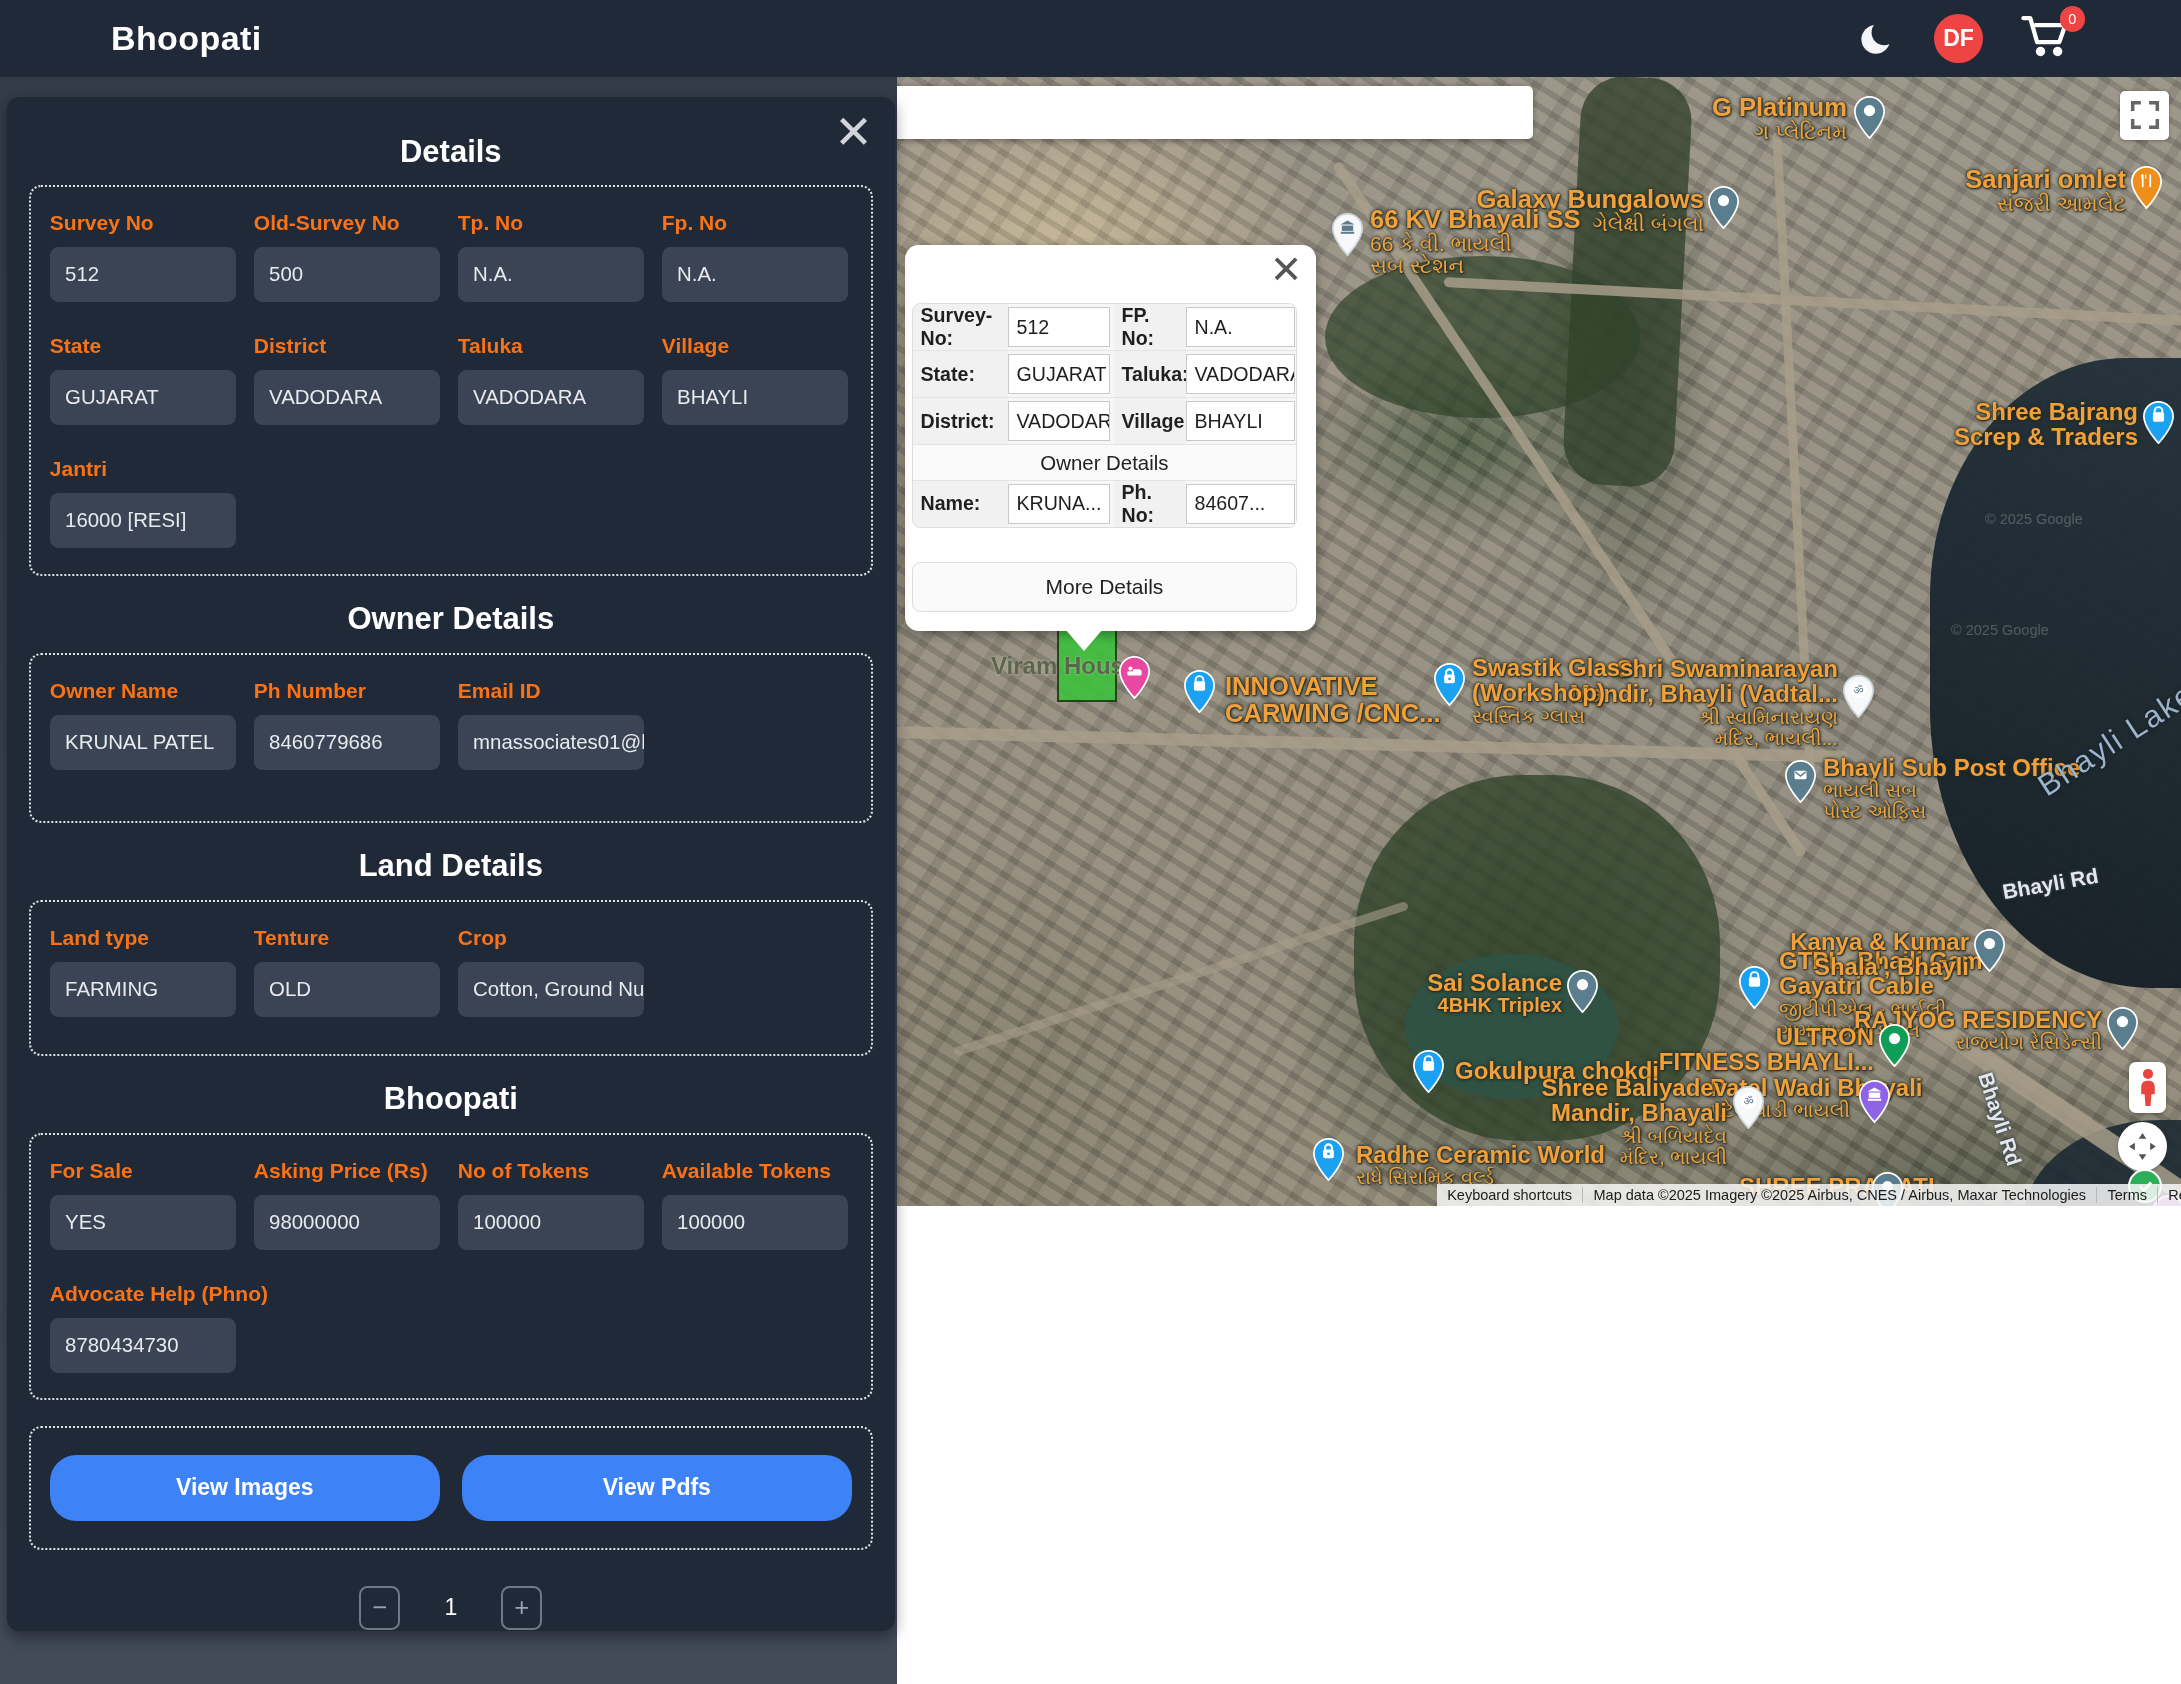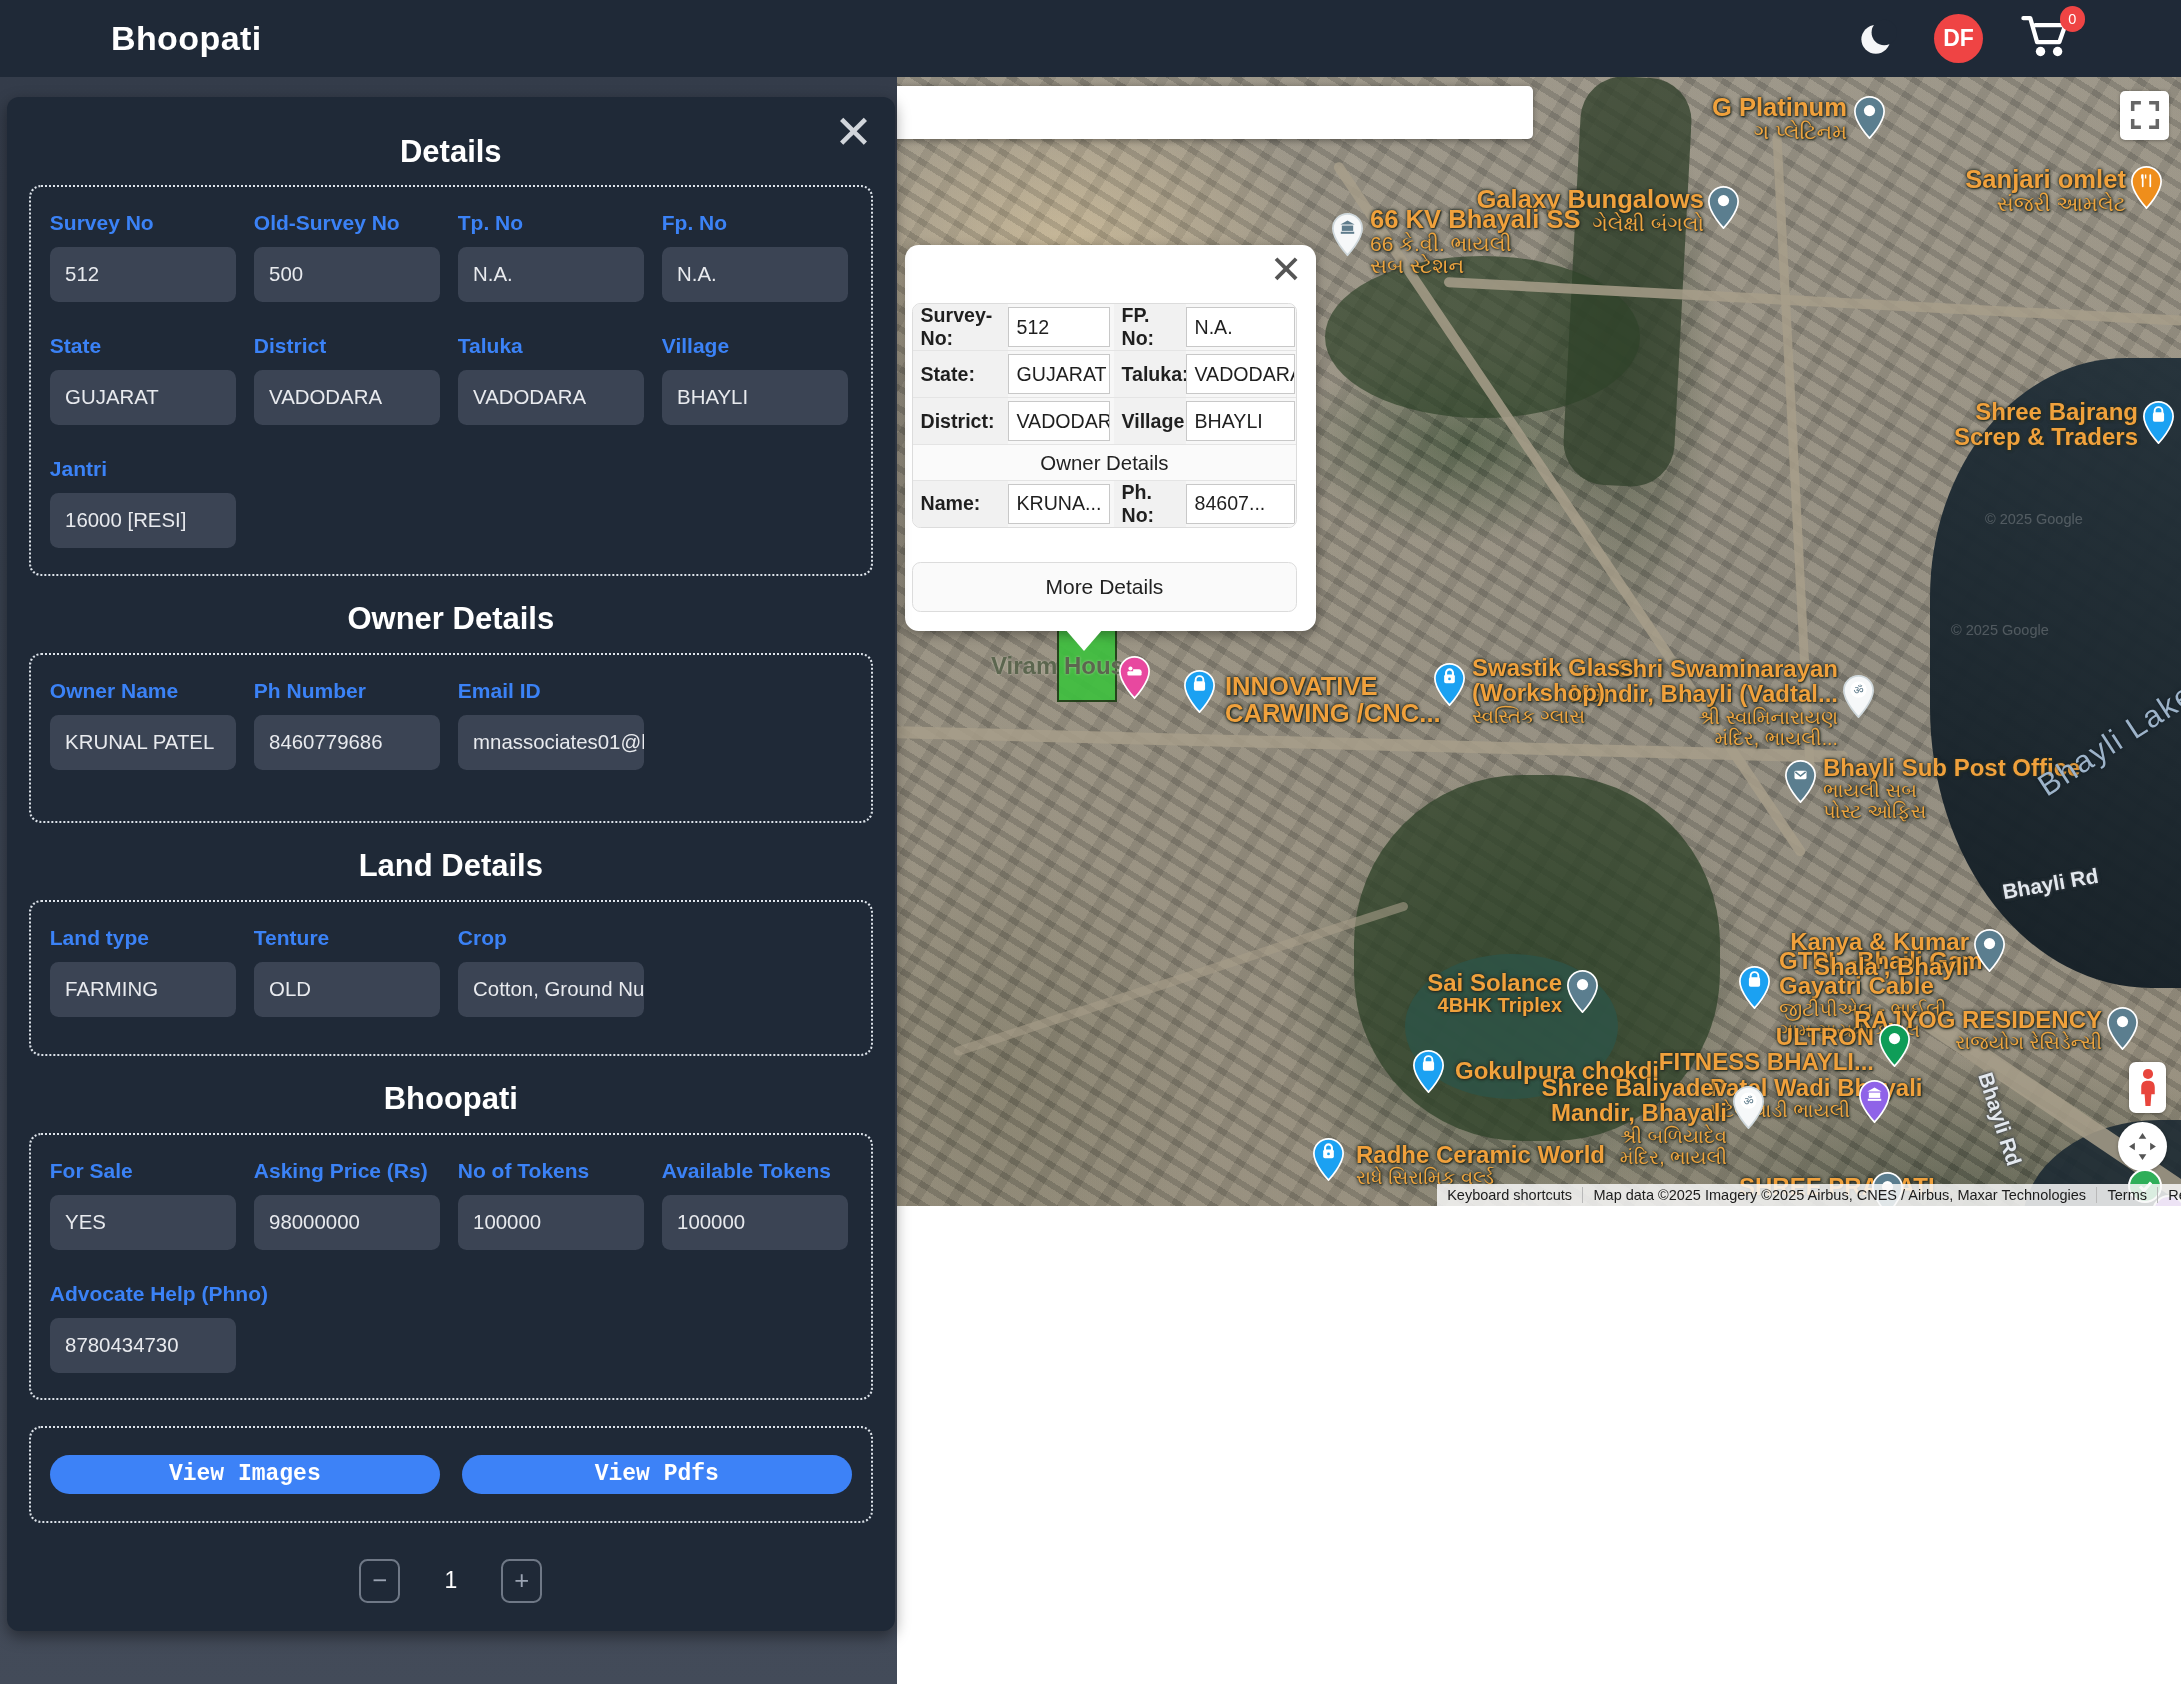--- a/index.html
+++ b/index.html
@@ -109,27 +109,27 @@
   .left-strip { position:absolute; left:0; top:77px; width:897px; height:1608px; z-index:20;
                 background:linear-gradient(180deg,#343c4a 0%, #39414f 40%, #434b59 100%); }
   .panel { position:absolute; left:6.8px; top:97px; width:888px; height:1534px; background:#1f2937;
            border-radius:12px; z-index:30; color:#f3f4f6; box-shadow:0 5.1px 15.3px rgba(0,0,0,.4); overflow:hidden; }
   .panel-close { position:absolute; top:12px; right:22px; font-size:46px; font-weight:300; color:#d1d5db; cursor:pointer; line-height:1; }
   .sec-title { text-align:center; font-size:31px; font-weight:700; color:#fff; }
   .fieldset { border:2.6px dotted #dde3ea; border-radius:12px; margin:15.3px 22px 0; padding:24px 19px 25.6px; }
   .frow { display:flex; gap:18px; margin-top:32px; }
   .frow:first-child { margin-top:0; }
   .field { width:186px; }
-  .flabel { font-size:21px; font-weight:600; color:#3b82f6; margin-bottom:12px; white-space:nowrap; }
+  .flabel { font-size:21px; font-weight:600; color:#f97316; margin-bottom:12px; white-space:nowrap; }
   .fvalue { height:55px; background:#3b4454; border-radius:8.5px; color:#e8eaee; font-size:20.4px;
             display:flex; align-items:center; padding:0 15.3px; overflow:hidden; white-space:nowrap; }
   .mt { margin-top:25.6px; }
   .btnrow { display:flex; gap:22px; }
-  .bluebtn { flex:1; height:39px; border:none; border-radius:26.4px; background:#3d82f7; color:#fff;
-             font-size:23px; font-weight:600; font-family:Liberation Mono, monospace; cursor:pointer; }
+  .bluebtn { flex:1; height:66px; border:none; border-radius:26.4px; background:#3d82f7; color:#fff;
+             font-size:23px; font-weight:600; font-family:Liberation Sans, sans-serif; cursor:pointer; }
   .stepper { display:flex; align-items:center; justify-content:center; gap:44px; margin-top:36px; }
   .stepbtn { width:41px; height:44px; background:transparent; border:2.6px solid #6f7886; border-radius:8.5px;
              color:#9aa3b2; font-size:25.6px; cursor:pointer; display:flex; align-items:center; justify-content:center; }
   .qty { font-size:23px; color:#fff; }
 </style>
 </head>
 <body>
 
 <div id="stage">
 

